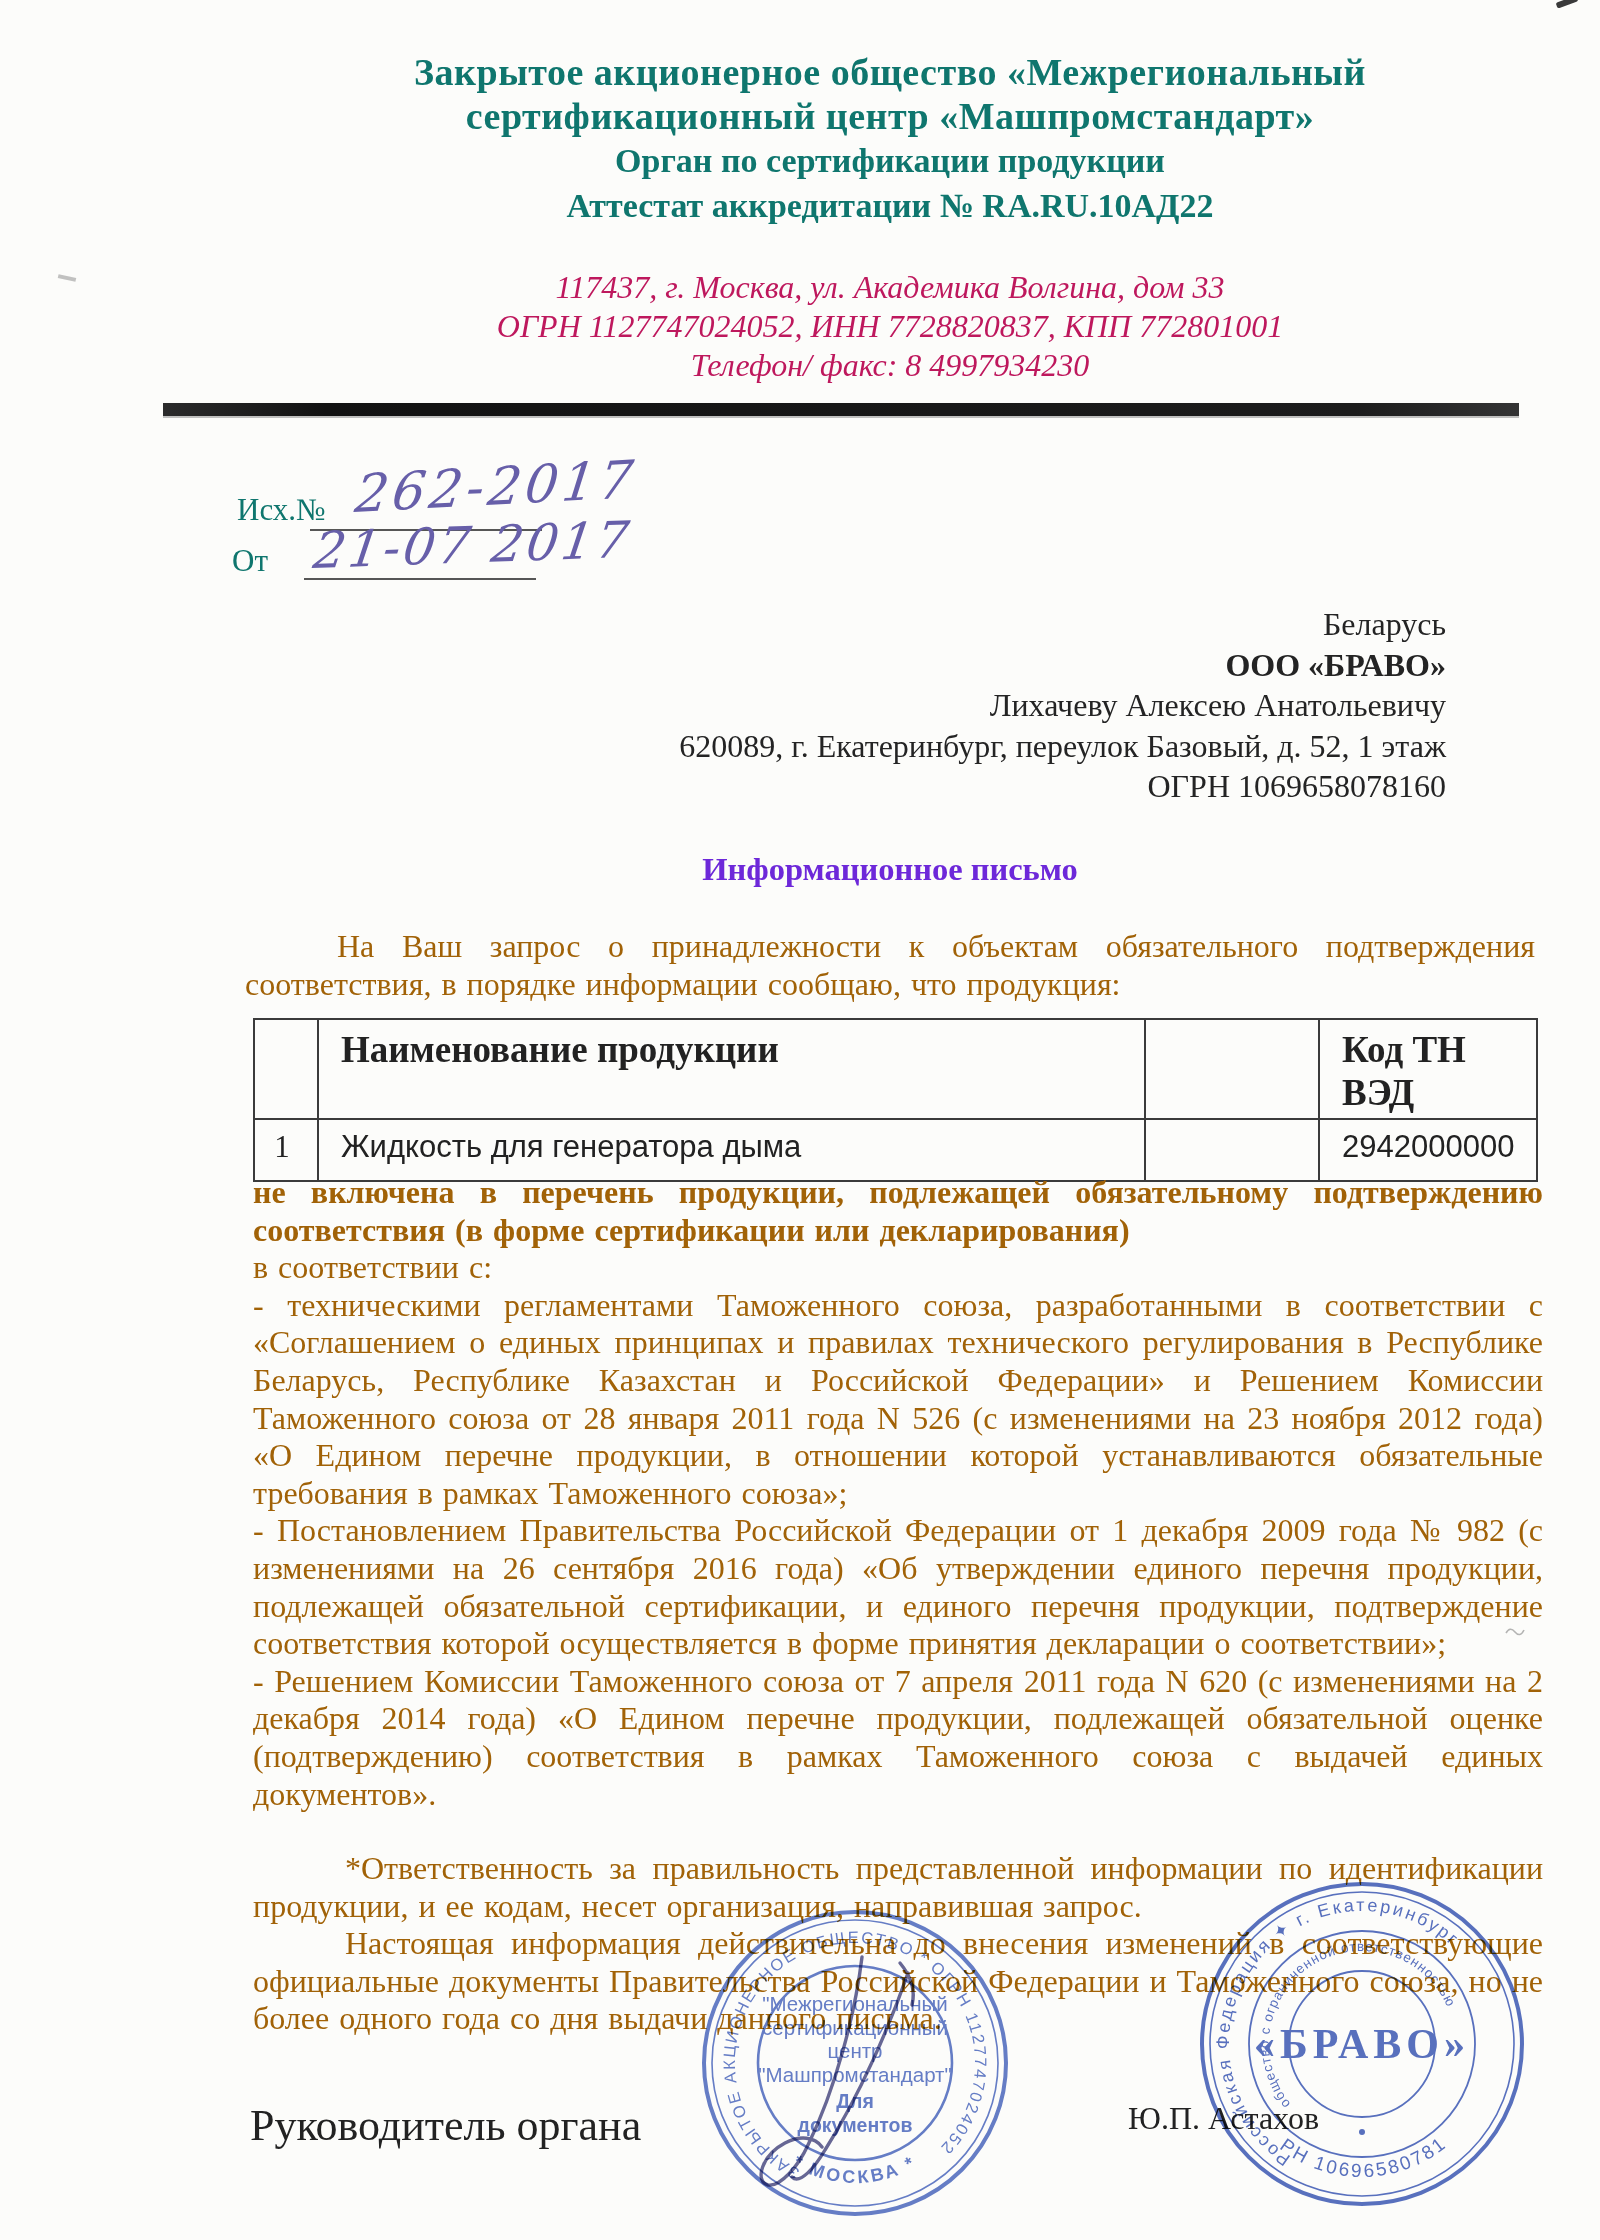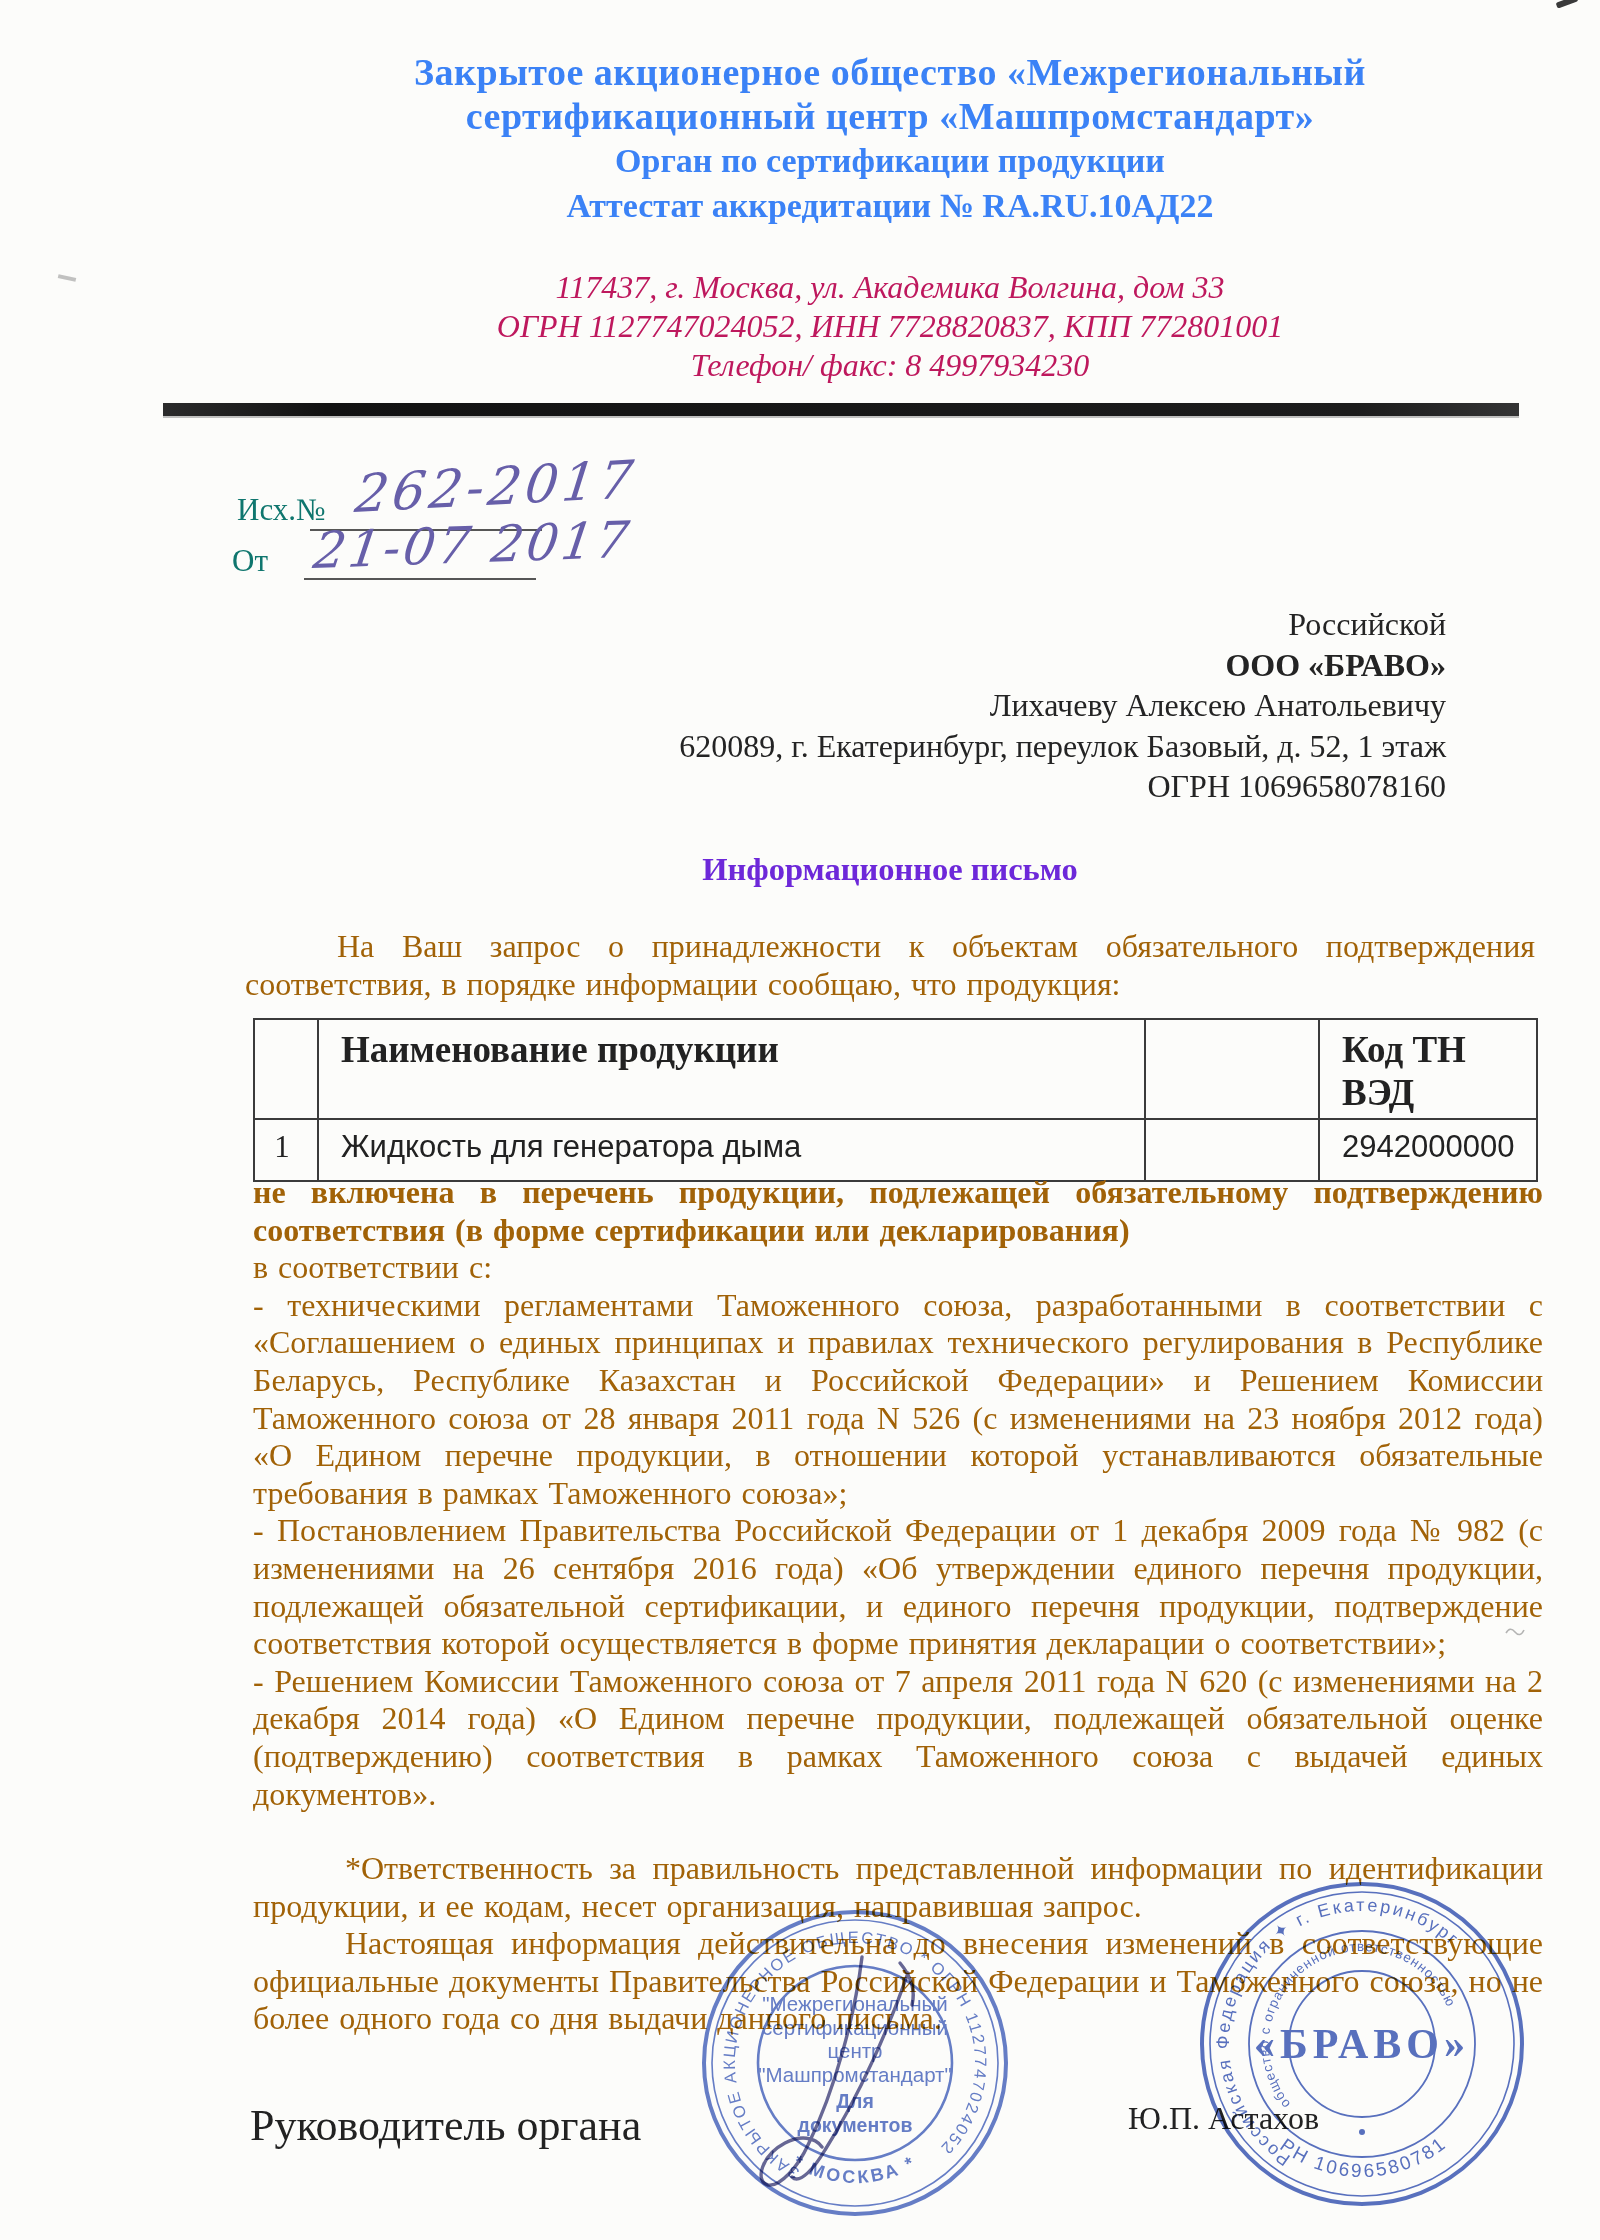--- a/index.html
+++ b/index.html
@@ -4,21 +4,21 @@
 <style>
   html,body { margin:0; padding:0; background:#d9d9d9; }
   .page {
     position:relative; width:1600px; height:2240px; margin:0 auto;
     background:#fcfcfa; overflow:hidden;
     font-family:"Liberation Serif","DejaVu Serif",serif; color:#222;
   }
 
   
   .header { position:absolute; left:245px; top:50px; width:1290px; text-align:center;
-            font-weight:bold; color:#3b82f6; }
+            font-weight:bold; color:#0f766e; }
   .header .l12 { font-size:38px; line-height:44px; letter-spacing:.5px; }
   .header .l34 { font-size:34px; line-height:45px; }
 
   .address { position:absolute; left:245px; top:268px; width:1290px; text-align:center;
              font-style:italic; font-size:32px; line-height:39px; color:#be185d; }
 
   .divider { position:absolute; left:163px; top:403px; width:1356px; height:13px;
              background:linear-gradient(90deg,#2b2b2b,#121212 12%,#1c1c1c 88%,#343434);
              box-shadow:0 2px 0 rgba(80,80,80,.35); }
 
@@ -103,21 +103,21 @@
 
   <div class="ref-label" id="ref-outgoing-label">Исх.№</div>
   <div class="ref-line" id="underline-outgoing"></div>
   <div class="hand" id="hand-number">262-2017</div>
 
   <div class="ref-label" id="ref-date-label">От</div>
   <div class="ref-line" id="underline-date"></div>
   <div class="hand" id="hand-date">21-07 2017</div>
 
   <div class="recipient">
-    <div>Российской</div>
+    <div>Беларусь</div>
     <div class="bold">ООО «БРАВО»</div>
     <div>Лихачеву Алексею Анатольевичу</div>
     <div>620089, г. Екатеринбург, переулок Базовый, д. 52, 1 этаж</div>
     <div>ОГРН 1069658078160</div>
   </div>
 
   <div class="title">Информационное письмо</div>
   <p class="para intro">На Ваш запрос о принадлежности к объектам обязательного подтверждения соответствия, в порядке информации сообщаю, что продукция:</p>
 
   <table class="ptable">

